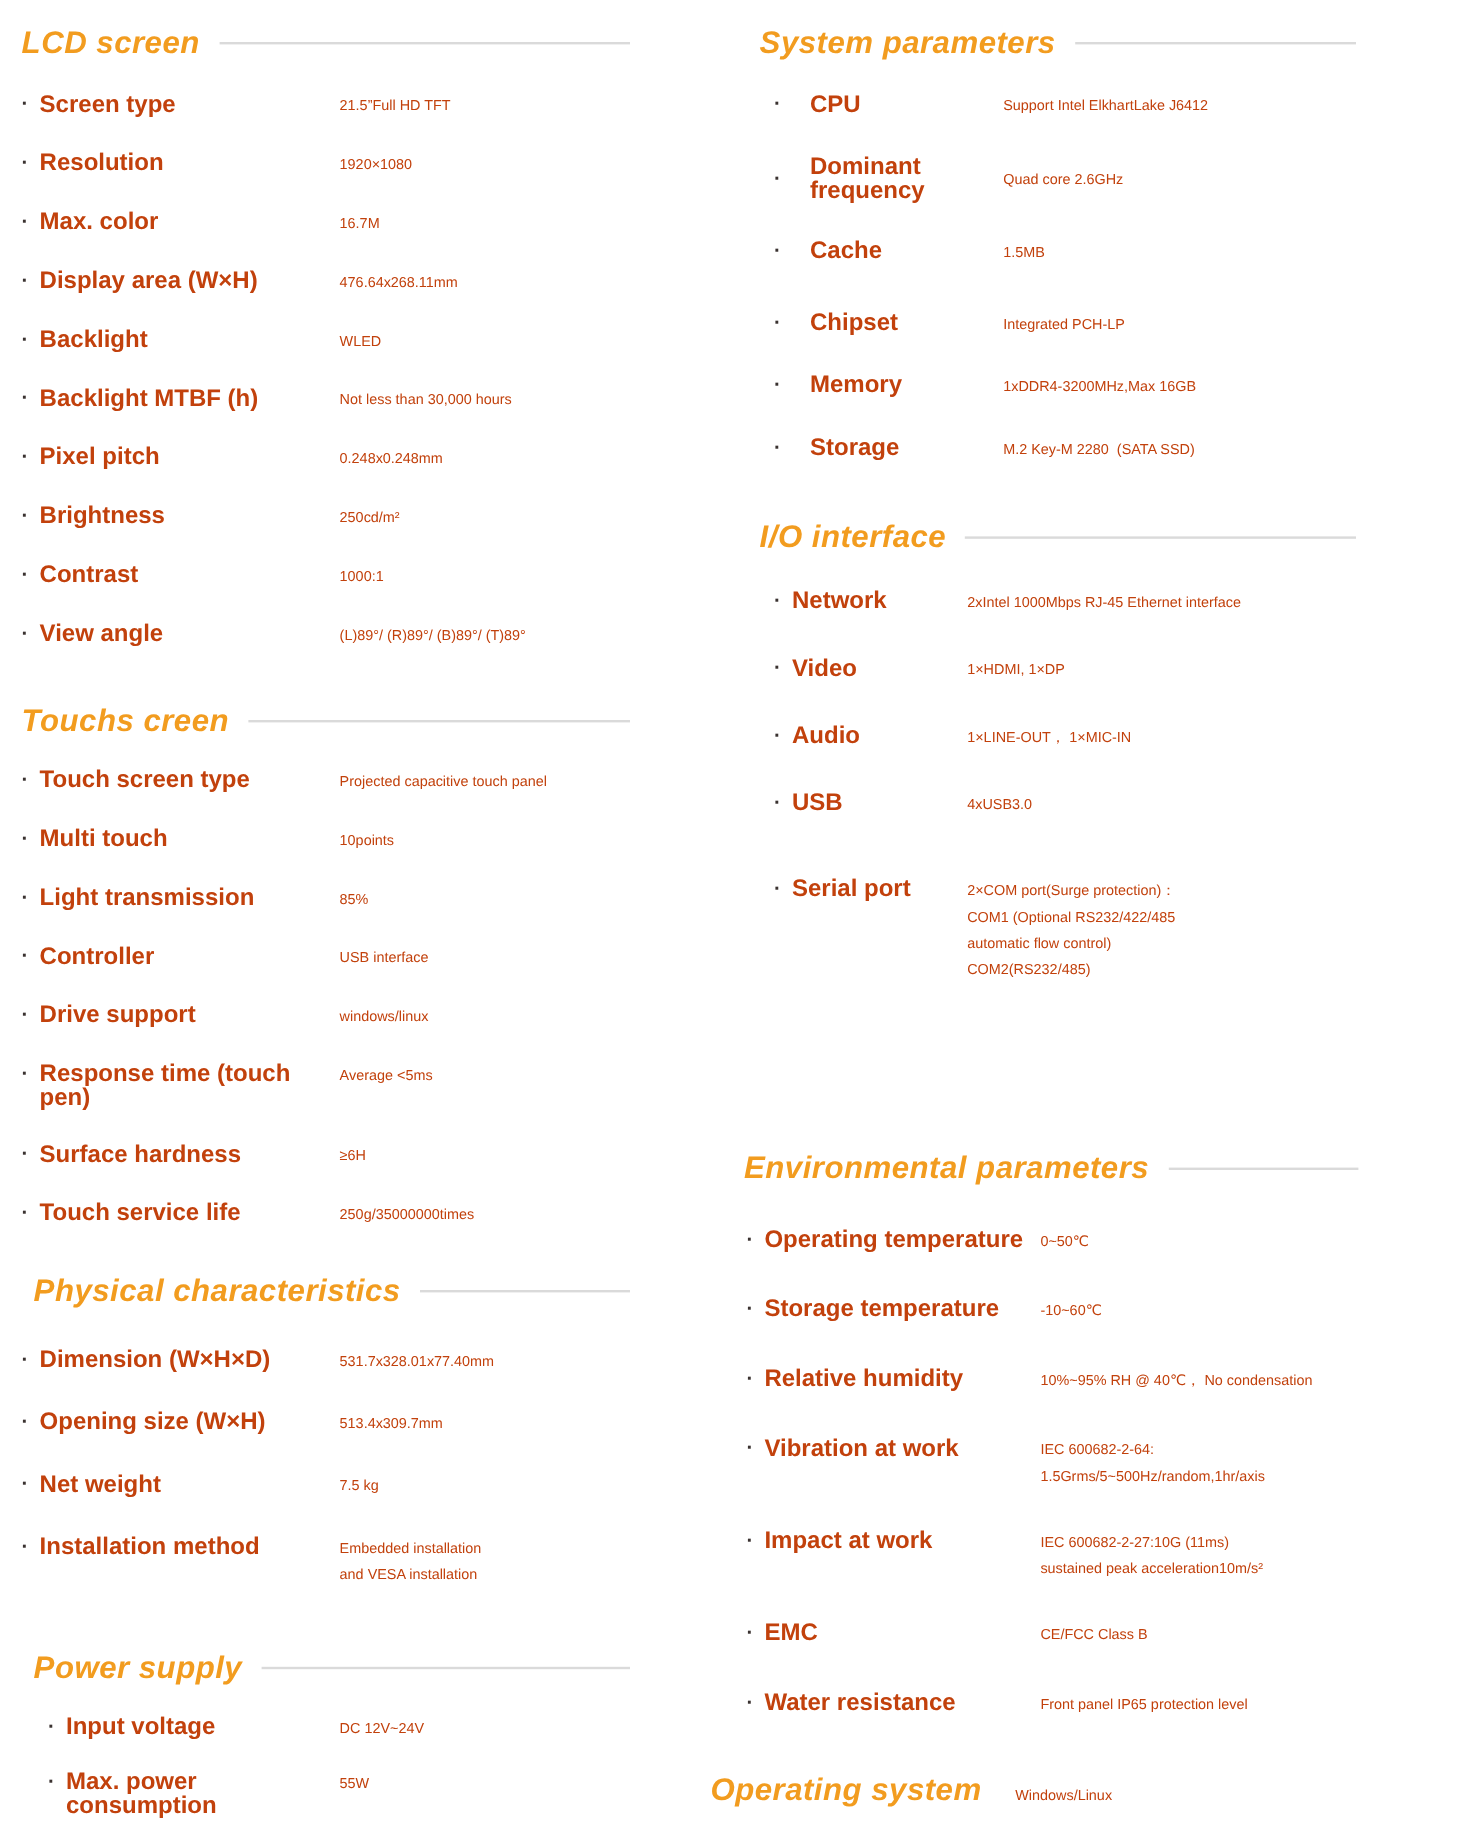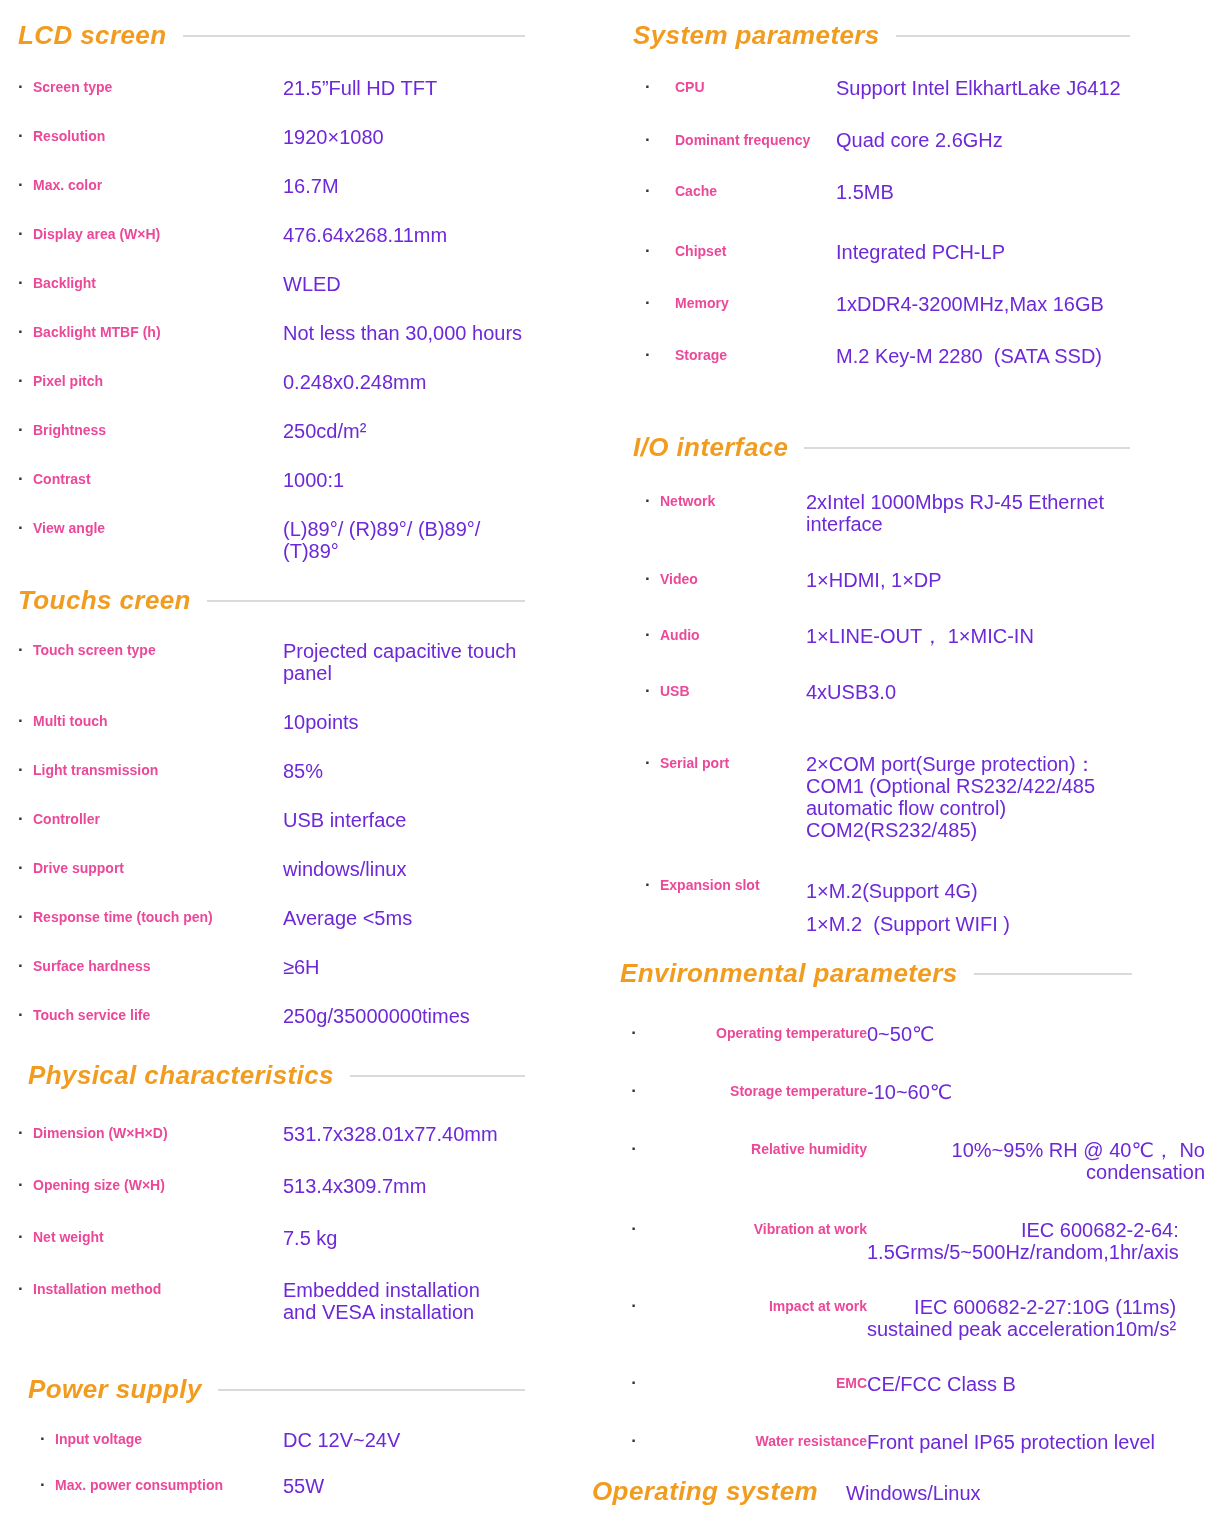--- a/index.html
+++ b/index.html
@@ -20,25 +20,25 @@
   .indent-head { padding-left:10px; }
   .rows { }
   .row { display:flex; align-items:flex-start; }
   .row.vcenter { align-items:center; }
   .bullet {
     flex:none; width:15px; color:#3A3230; font-weight:700;
     font-size:17px; line-height:20px;
   }
   .bullet::before { content:"·"; }
   .label {
-    flex:none; font-weight:700; color:#ec4899;
-    font-size:14px; line-height:20px;
+    flex:none; font-weight:700; color:#c2410c;
+    font-size:20px; line-height:20px;
   }
   .value {
-    color:#6d28d9; font-size:20px; line-height:22px;
+    color:#c2410c; font-size:12px; line-height:22px;
     white-space:pre-wrap;
   }
   
   .col-left { left:18px; width:507px; }
   .col-left .label { width:250px; }
   .sec-lcd  { top:20px; }
   .sec-lcd .rows { margin-top:26px; }
   .sec-lcd .row { margin-bottom:27px; }
   .sec-touch { top:585px; }
   .sec-touch .rows { margin-top:24px; }
@@ -60,21 +60,21 @@
   .sec-system .row.gap-lg { margin-bottom:38px; }
   .sec-io { top:432px; }
   .sec-io .rows { margin-top:28px; }
   .sec-io .row { margin-bottom:34px; }
   .sec-io .row.gap-lg { margin-bottom:50px; }
   .tall-lines { line-height:33px; }
   .sec-env { left:620px; width:585px; top:958px; }
   .sec-env .sec-head { width:512px; }
   .sec-env .row { padding-left:2px; }
   .sec-env .label { width:230px; }
-  .sec-env .rows { margin-top:34px;text-align:right; }
+  .sec-env .rows { margin-top:34px; }
   .sec-env .row { margin-bottom:36px; }
   .sec-env .row.gap-md { margin-bottom:33px; }
   .sec-os { left:592px; top:1476px; display:flex; align-items:baseline; }
   .sec-os .value { margin-left:28px; white-space:nowrap; }
 </style>
 </head>
 <body>
 
 <div class="section col-left sec-lcd">
   <div class="sec-head">
@@ -299,26 +299,20 @@
         <span class="value">4xUSB3.0</span>
       </div>
     <div class="row">
         <span class="bullet"></span>
         <span class="label">Serial port</span>
         <span class="value">2×COM port(Surge protection)：
 COM1 (Optional RS232/422/485
 automatic flow control)
 COM2(RS232/485)</span>
       </div>
-    <div class="row">
-        <span class="bullet"></span>
-        <span class="label">Expansion slot</span>
-        <span class="value tall-lines">1×M.2(Support 4G)
-1×M.2  (Support WIFI )</span>
-      </div>
   </div>
 </div>
 
 <div class="section sec-env">
   <div class="sec-head">
     <span class="sec-title">Environmental parameters</span>
     <span class="rule"></span>
   </div>
   <div class="rows">
     <div class="row">

